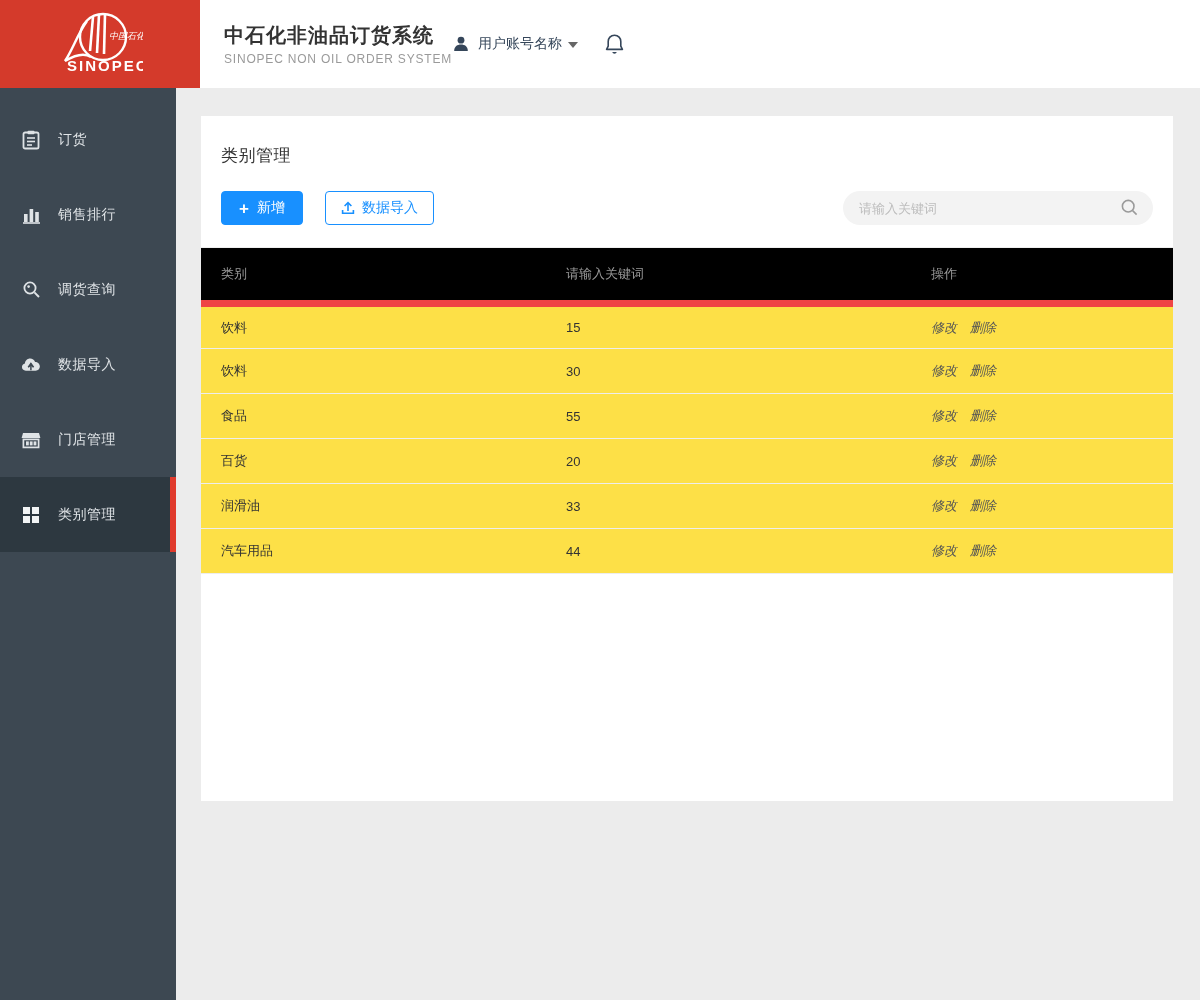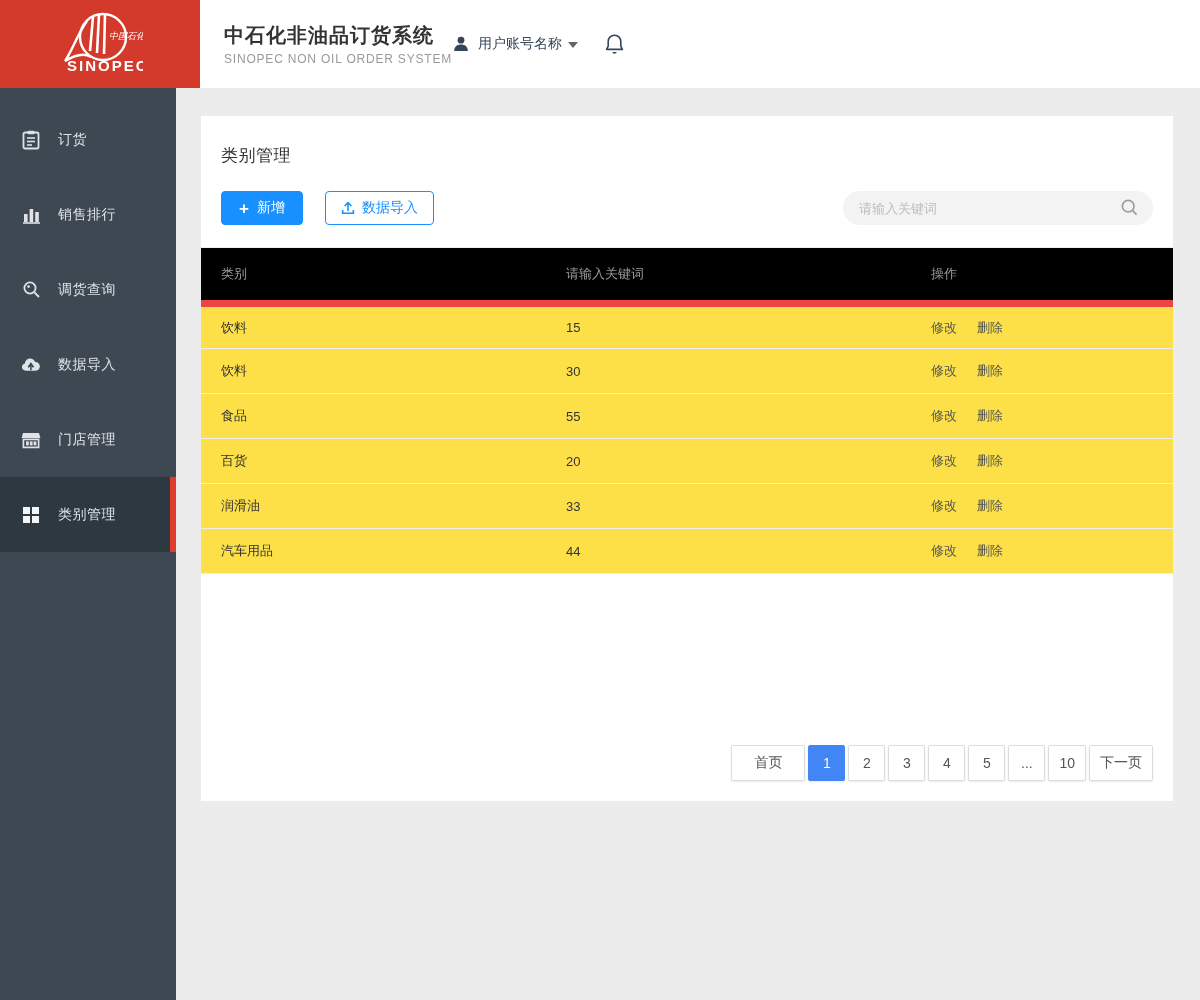--- a/index.html
+++ b/index.html
@@ -73,21 +73,21 @@
   .search-box input::placeholder{color:#BDBDBD;}
   .search-box .search-glyph{position:absolute;right:14px;top:7px;cursor:pointer;}
   
   table{width:100%;border-collapse:collapse;table-layout:fixed;}
   col.c1{width:365px;}col.c2{width:365px;}col.c3{width:auto;}
   thead tr{background:#000000;height:56px;border-top:1px solid #EFEFEF;border-bottom:7px solid #ef4444;}
   thead th{font-weight:normal;font-size:13px;color:#9A9A9A;text-align:left;}
   tbody tr{height:45px;border-bottom:1px solid #EDEDED;background:#fde047;}
   tbody td{font-size:13px;color:#333;}
   th:first-child,td:first-child{padding-left:20px;}
-  .row-actions{display:flex;gap:20px;}
+  .row-actions{display:flex;gap:13px;font-style:italic;}
   .action-link{color:#555;cursor:pointer;text-decoration:none;font-size:13px;}
   
   .pagination{position:absolute;right:20px;bottom:20px;display:flex;gap:3px;}
   .page-btn{
     min-width:37px;height:36px;background:#fff;border:1px solid #DCDCDC;border-radius:2px;
     color:#555;font-size:14px;display:flex;align-items:center;justify-content:center;
     cursor:pointer;box-shadow:0 1px 2px rgba(0,0,0,.08);padding:0 10px;font-family:inherit;
   }
   .page-btn.wide{padding:0 22px;}
   .page-btn.active{background:var(--pagination-active);border-color:var(--pagination-active);color:#fff;}
@@ -304,25 +304,14 @@
           <td>
               <span class="row-actions">
                 <a class="action-link">修改</a>
                 <a class="action-link">删除</a>
               </span>
             </td>
         </tr>
       </tbody>
     </table>
 
-    <div class="pagination">
-      <button class="page-btn wide">首页</button>
-      <button class="page-btn active">1</button>
-      <button class="page-btn">2</button>
-      <button class="page-btn">3</button>
-      <button class="page-btn">4</button>
-      <button class="page-btn">5</button>
-      <button class="page-btn">...</button>
-      <button class="page-btn">10</button>
-      <button class="page-btn">下一页</button>
-    </div>
   </div>
 </div>
 
 </body></html>

